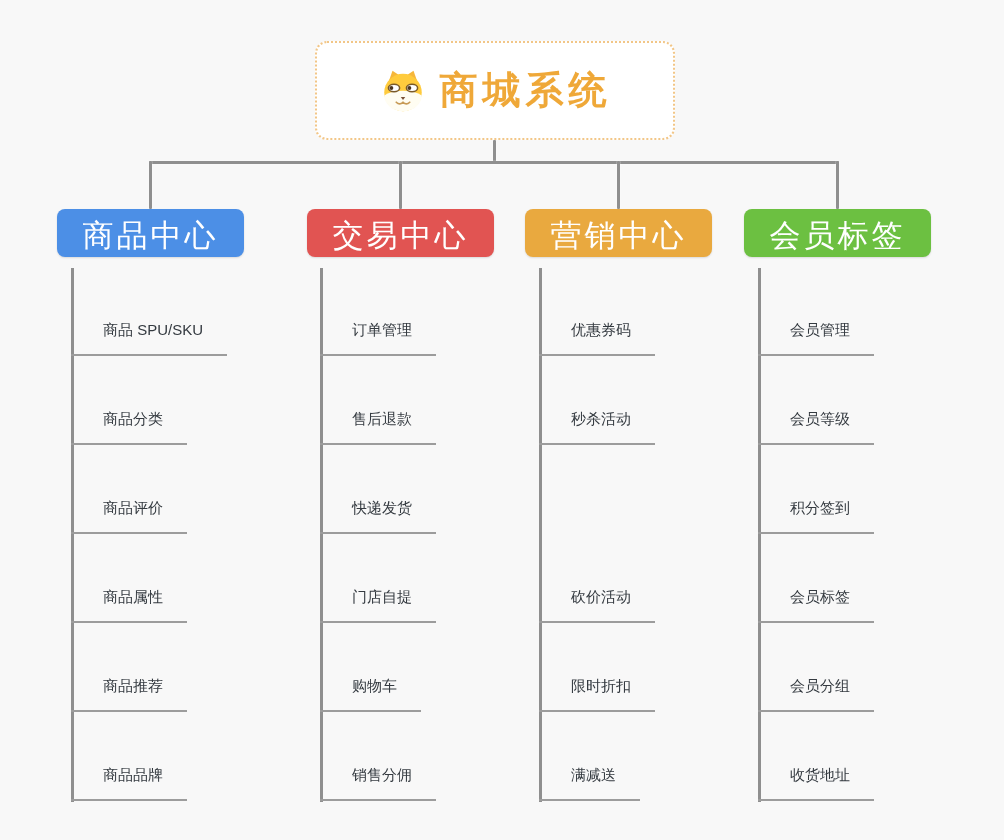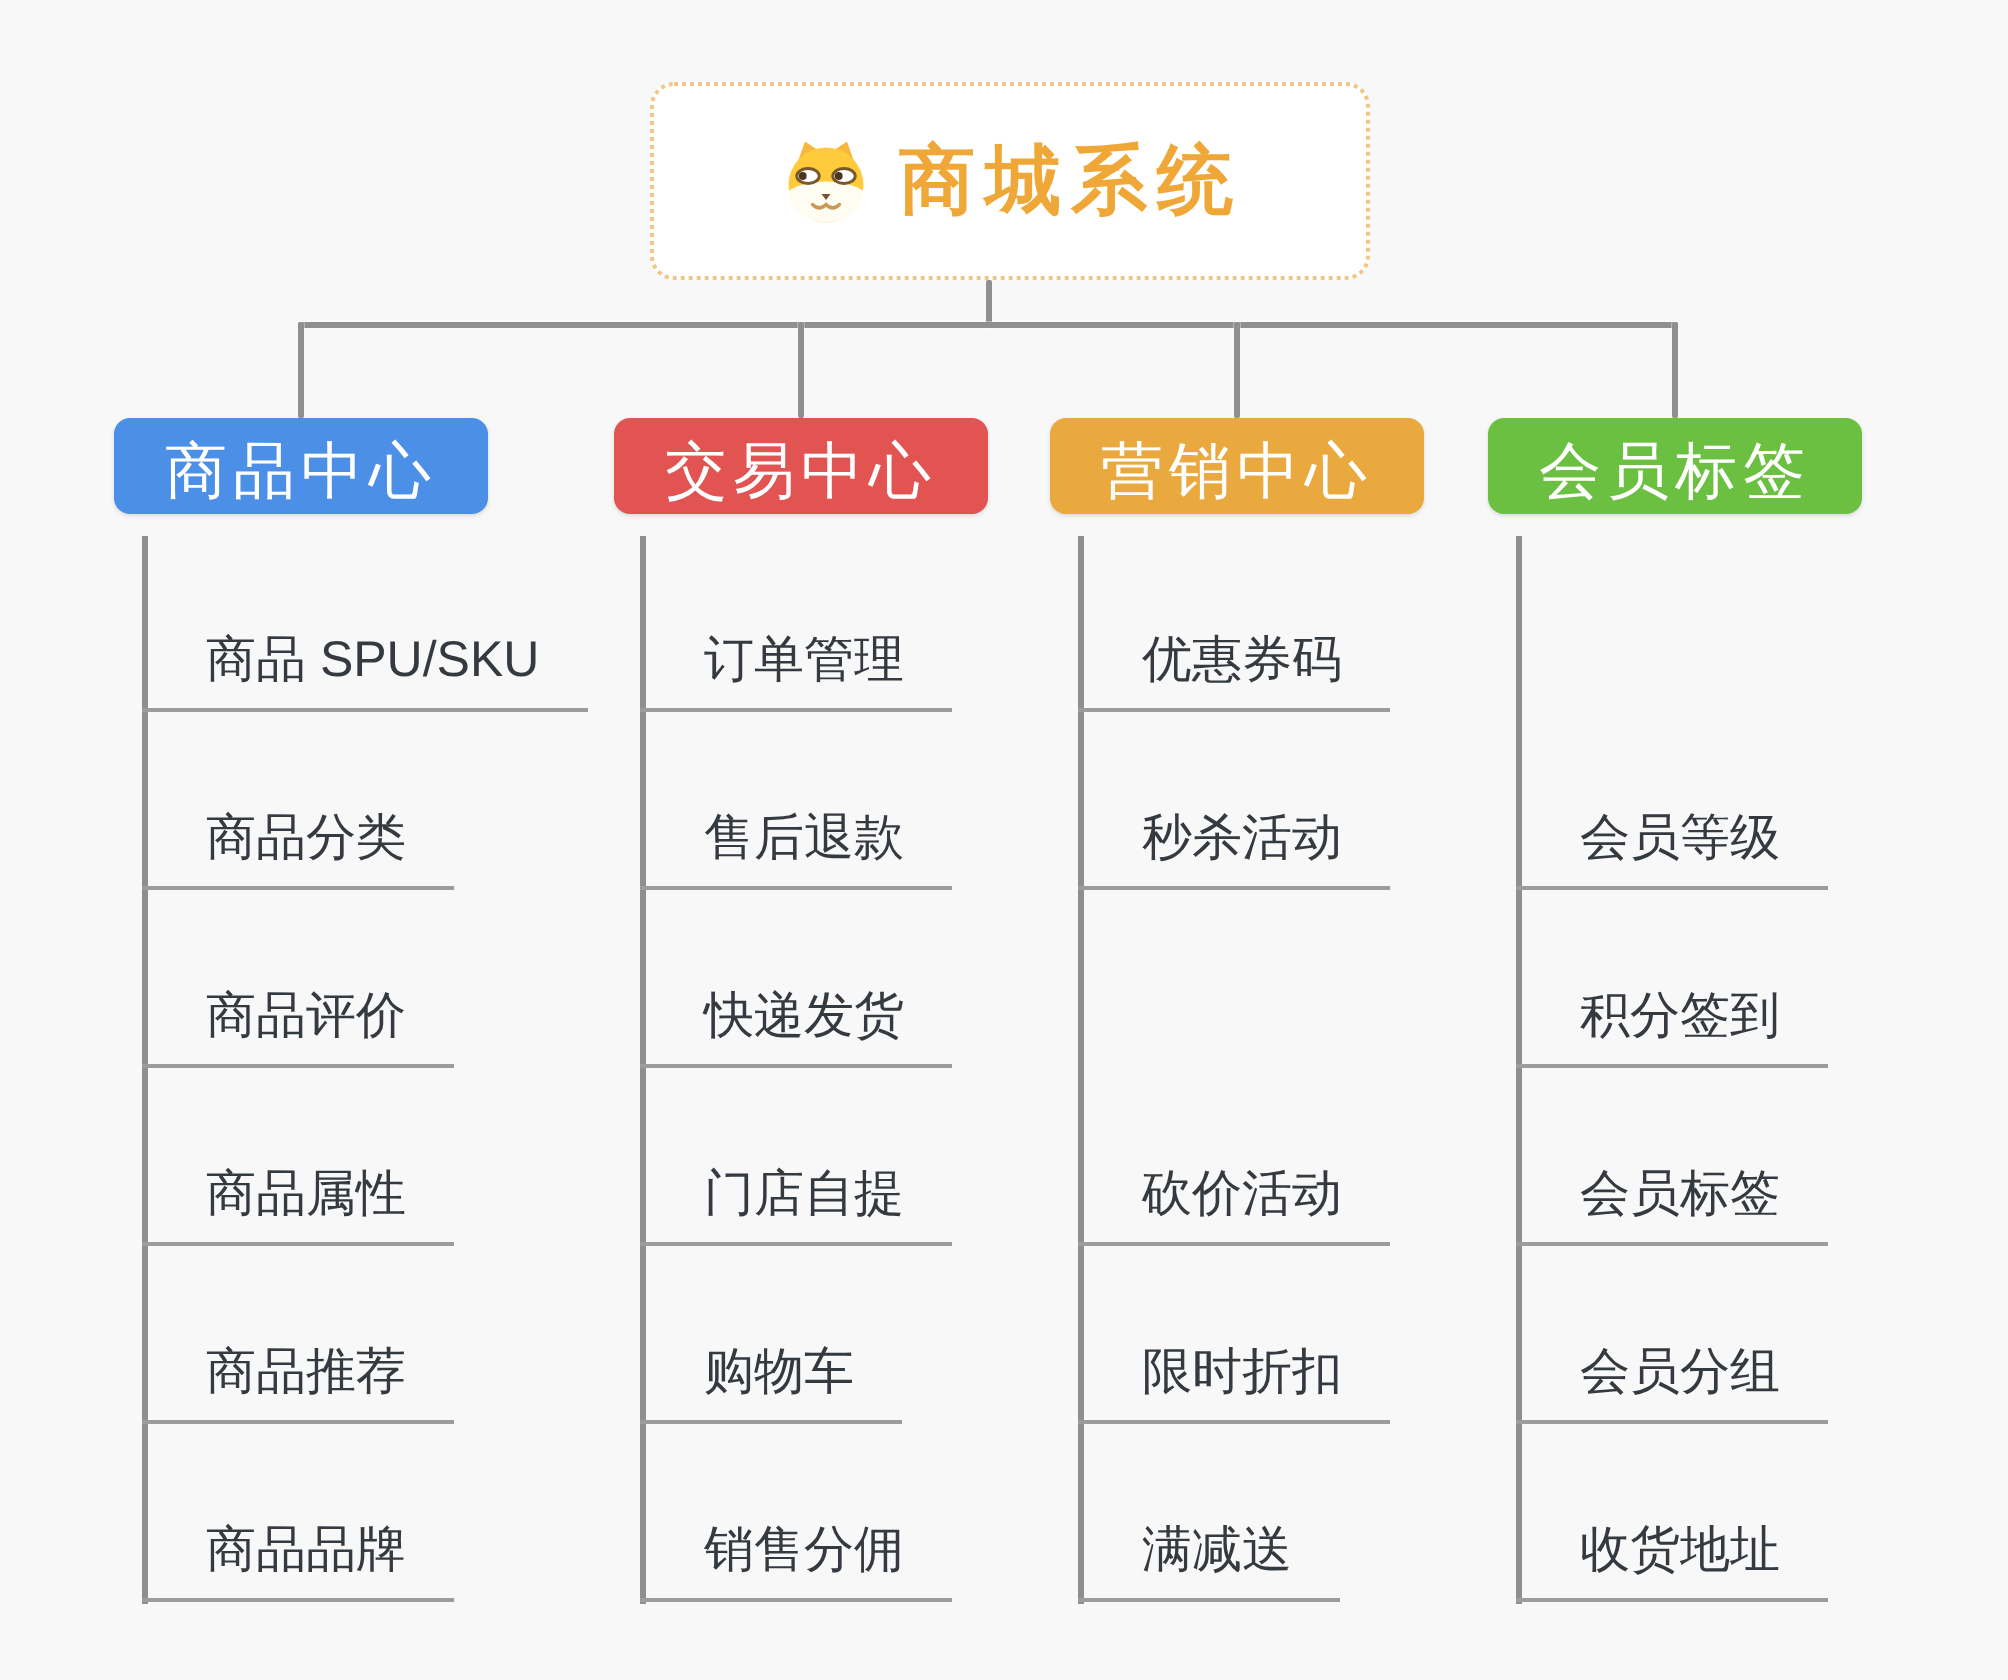--- a/index.html
+++ b/index.html
@@ -33,21 +33,21 @@
   .trunk       { position: absolute; width: 3px; top: 268px; height: 534px;
                  background: var(--connector, #8f8f8f); }
   #trunk-1 { left: 71px; }
   #trunk-2 { left: 320px; }
   #trunk-3 { left: 539px; }
   #trunk-4 { left: 758px; }
 
   
   .root {
     position: absolute;
-    left: 325px; top: 41px;
+    left: 315px; top: 41px;
     width: 360px; height: 99px;
     box-sizing: border-box;
     background: #ffffff;
     border: 2px dotted var(--root-border, #f2c687);
     border-radius: 12px;
     display: flex;
     align-items: center;
     justify-content: center;
     gap: 13px;
   }
@@ -81,21 +81,21 @@
   #bbox-2 { left: 307px; }
   #bbox-3 { left: 525px; }
   #bbox-4 { left: 744px; }
 
   
   .item { position: absolute; }
   .item .item-label {
     display: inline-block;
     padding: 0 24px 8px 32px;
     border-bottom: 2px solid var(--underline, #9c9c9c);
-    font-size: 25px;
+    font-size: 15px;
     line-height: 32px;
     color: var(--item-text, #343a40);
     white-space: nowrap;
   }
   .c1 { left: 71px; }
   .c2 { left: 320px; }
   .c3 { left: 539px; }
   .c4 { left: 758px; }
   .r1 { top: 314px; }
   .r2 { top: 403px; }
@@ -161,19 +161,20 @@
   </div>
   <div class="item c3 r1"><span class="item-label">优惠券码</span></div>
   <div class="item c3 r2"><span class="item-label">秒杀活动</span></div>
   <div class="item c3 r4"><span class="item-label">砍价活动</span></div>
   <div class="item c3 r5"><span class="item-label">限时折扣</span></div>
   <div class="item c3 r6"><span class="item-label">满减送</span></div>
 
   <div class="bbox" id="bbox-4" style="background-color: rgb(108, 192, 65);">
     <span>会员标签</span>
   </div>
+  <div class="item c4 r1"><span class="item-label">会员管理</span></div>
   <div class="item c4 r2"><span class="item-label">会员等级</span></div>
   <div class="item c4 r3"><span class="item-label">积分签到</span></div>
   <div class="item c4 r4"><span class="item-label">会员标签</span></div>
   <div class="item c4 r5"><span class="item-label">会员分组</span></div>
   <div class="item c4 r6"><span class="item-label">收货地址</span></div>
 
 </div>
 
 </body></html>

